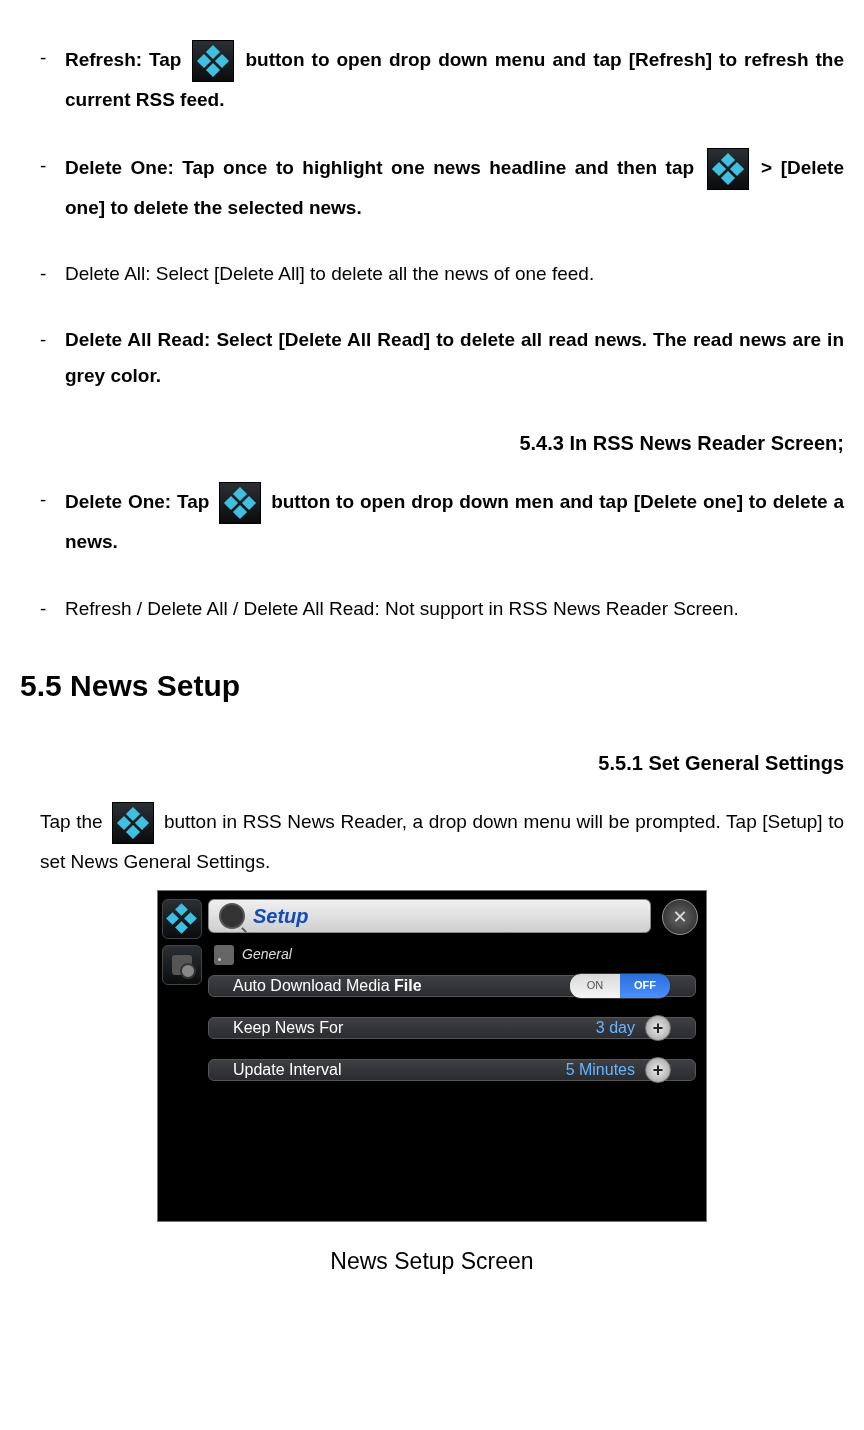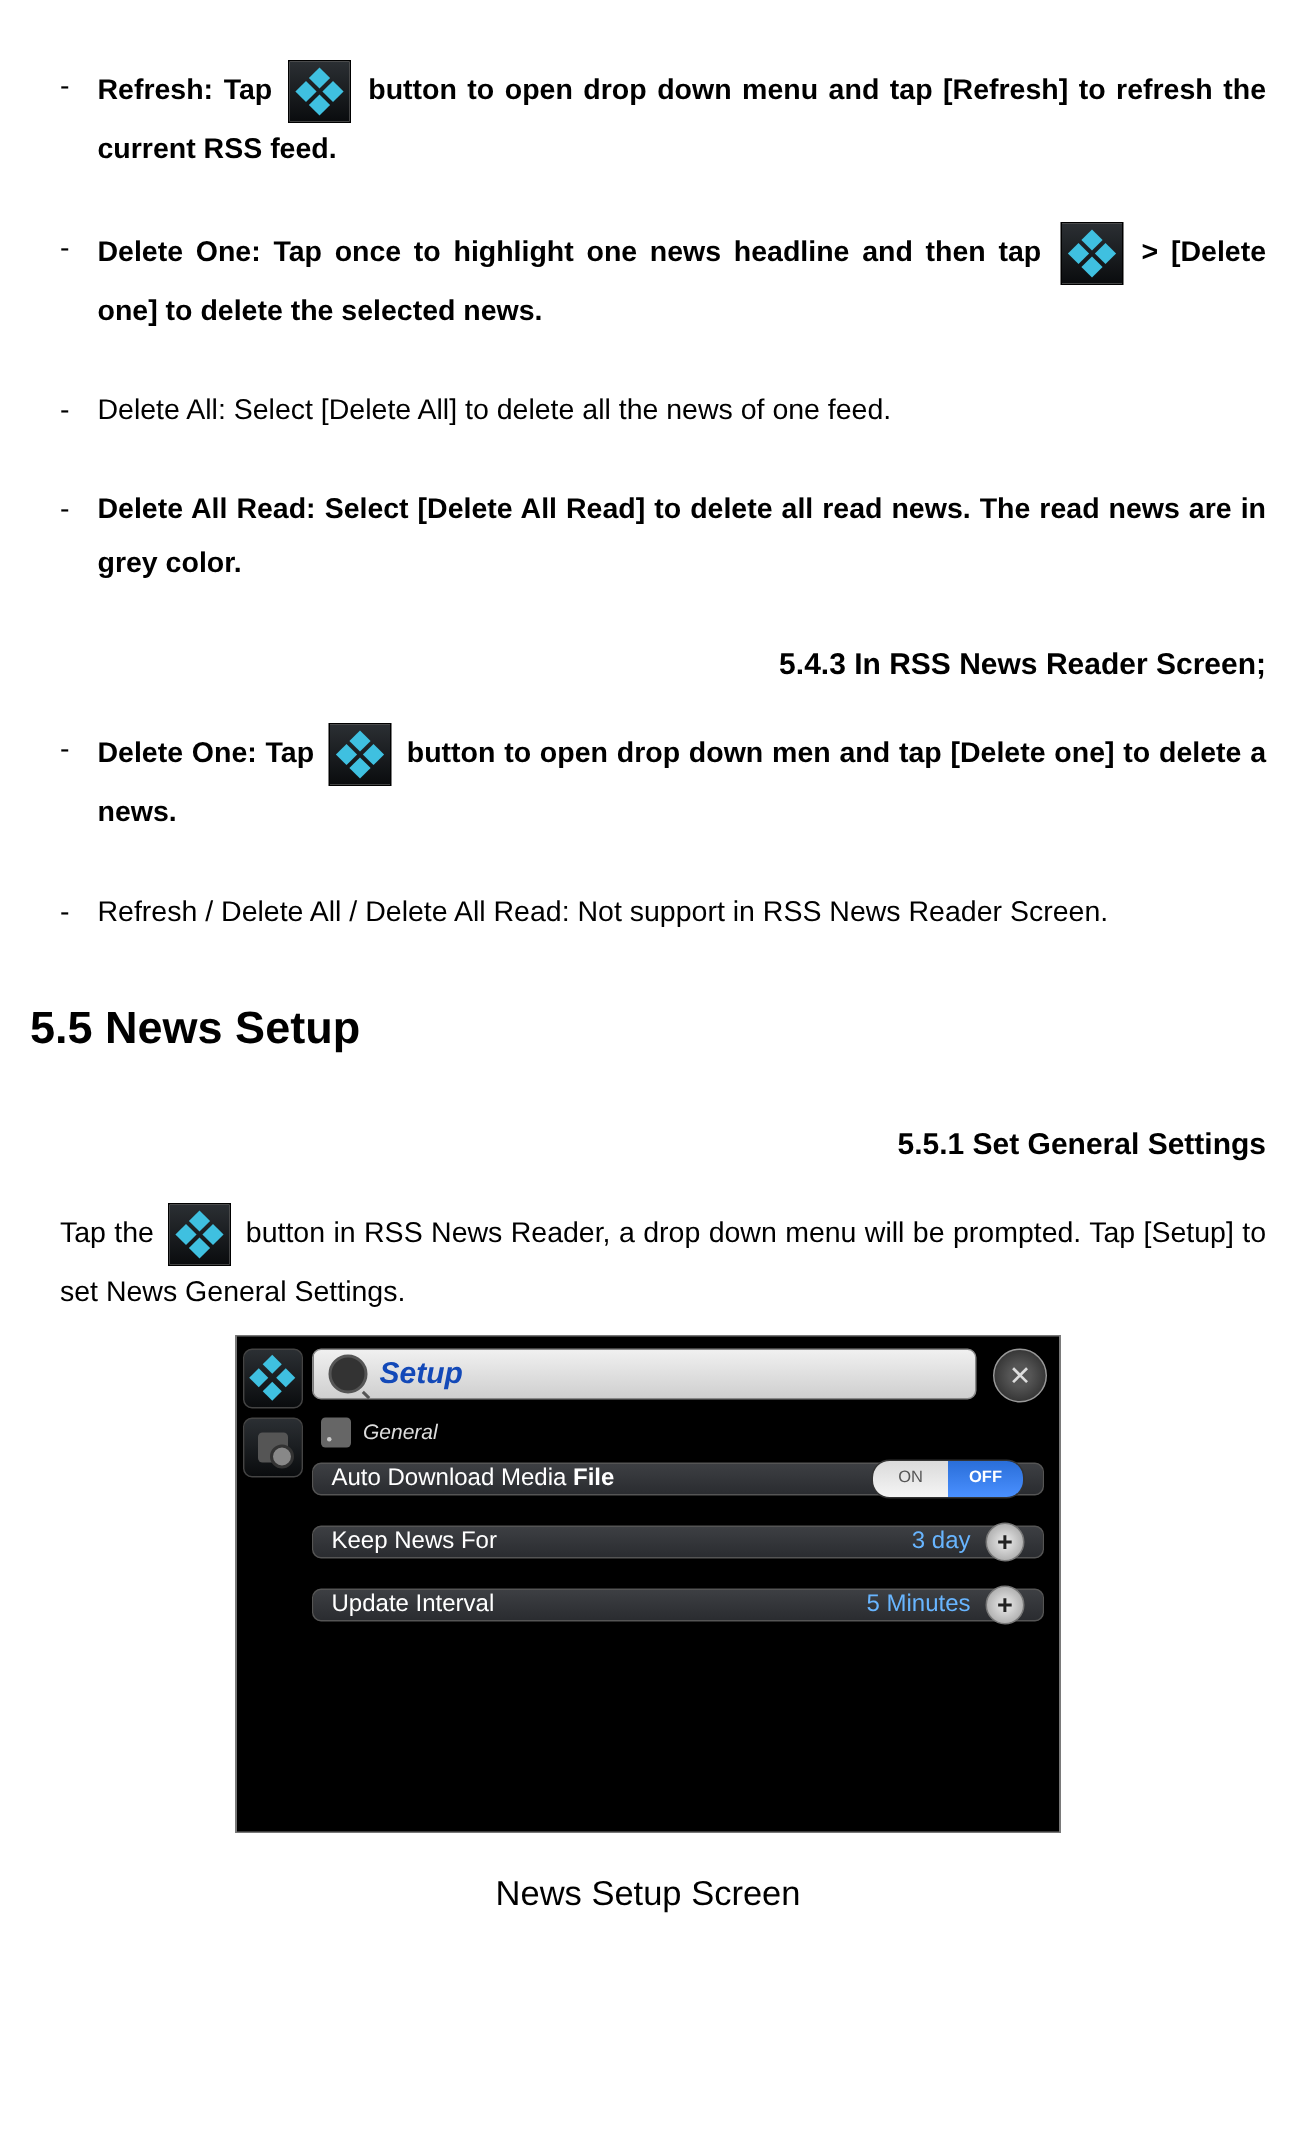--- a/index.html
+++ b/index.html
@@ -149,21 +149,21 @@
   .section-header .rssico::before{
     content:"";position:absolute;left:4px;bottom:4px;width:3px;height:3px;border-radius:50%;background:#ccc;
   }
   .section-header span{font-size:14px;font-style:italic;}
   
   .row{
     position:absolute;left:50px;right:10px;height:22px;
     background:linear-gradient(#3d3f43,#2a2c30);
     border:1px solid #555;border-radius:6px;
     display:flex;align-items:center;justify-content:space-between;
-    padding:0 12px;box-sizing:border-box;color:#fff;font-size:16px;
+    padding:0 24px;box-sizing:border-box;color:#fff;font-size:16px;
   }
   .row1{top:84px}
   .row2{top:126px}
   .row3{top:168px}
   .row .label{white-space:nowrap;}
   .row .value{color:#68b5ff;margin-right:4px;white-space:nowrap;}
   .row .right{display:flex;align-items:center;gap:6px;}
   .plusbtn{
     width:24px;height:24px;border-radius:50%;
     background:radial-gradient(#eee,#999);

